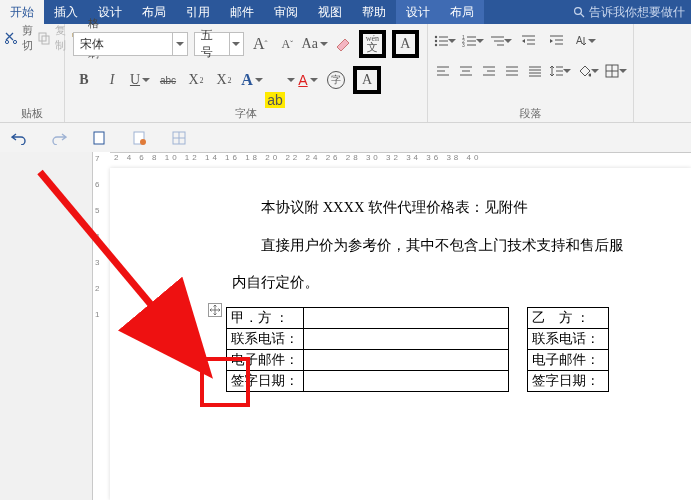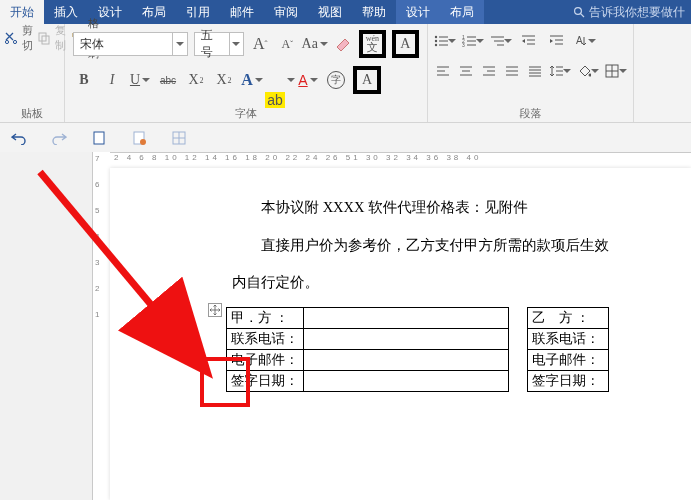--- a/index.html
+++ b/index.html
@@ -368,25 +368,25 @@
 <div class="docwrap">
   <div class="vruler">
     <span class="tick" style="top:2px">7</span>
     <span class="tick" style="top:28px">6</span>
     <span class="tick" style="top:54px">5</span>
     <span class="tick" style="top:80px">4</span>
     <span class="tick" style="top:106px">3</span>
     <span class="tick" style="top:132px">2</span>
     <span class="tick" style="top:158px">1</span>
   </div>
-  <div class="hruler">2  4  6  8  10  12  14  16  18  20  22  24  26  51  30  32  34  36  38  40</div>
+  <div class="hruler">2  4  6  8  10  12  14  16  18  20  22  24  26  28  30  32  34  36  38  40</div>
 
   <div class="page">
     <p class="indent">本协议附 XXXX 软件代理价格表：见附件</p>
-    <p class="indent">直接用户价为参考价，乙方支付甲方所需的款项后生效</p>
+    <p class="indent">直接用户价为参考价，其中不包含上门技术支持和售后服</p>
     <p>内自行定价。</p>
 
     <div class="tblwrap" style="margin-left:-6px">
       <div class="movehandle">
         <svg width="10" height="10" viewBox="0 0 10 10">
               <path d="M5 0v10M0 5h10M5 0l-1.5 1.5M5 0l1.5 1.5M5 10l-1.5-1.5M5 10l1.5-1.5M0 5l1.5-1.5M0 5l1.5 1.5M10 5l-1.5-1.5M10 5l-1.5 1.5" stroke="#666" stroke-width="0.9" fill="none"></path>
             </svg>
       </div>
       <table class="tbl" style="display:inline-table;vertical-align:top">
         <tbody>

